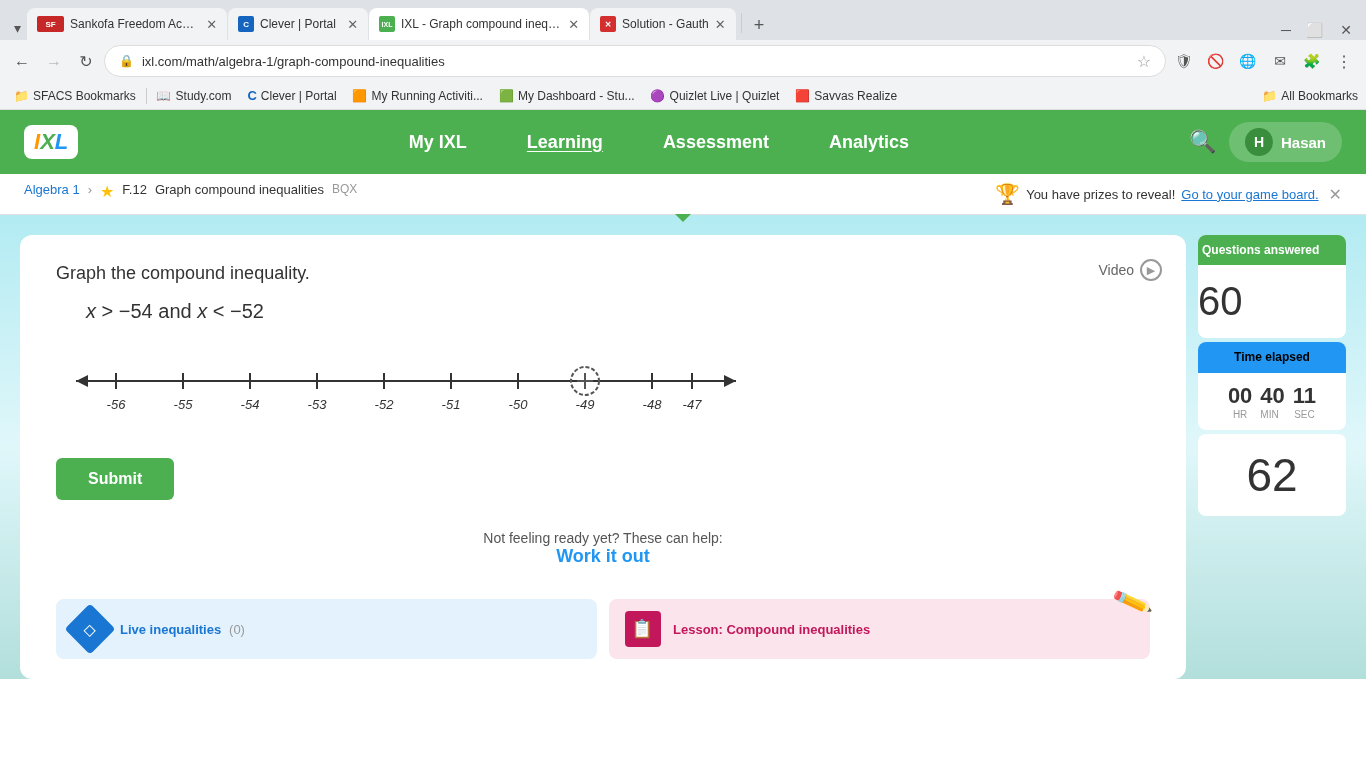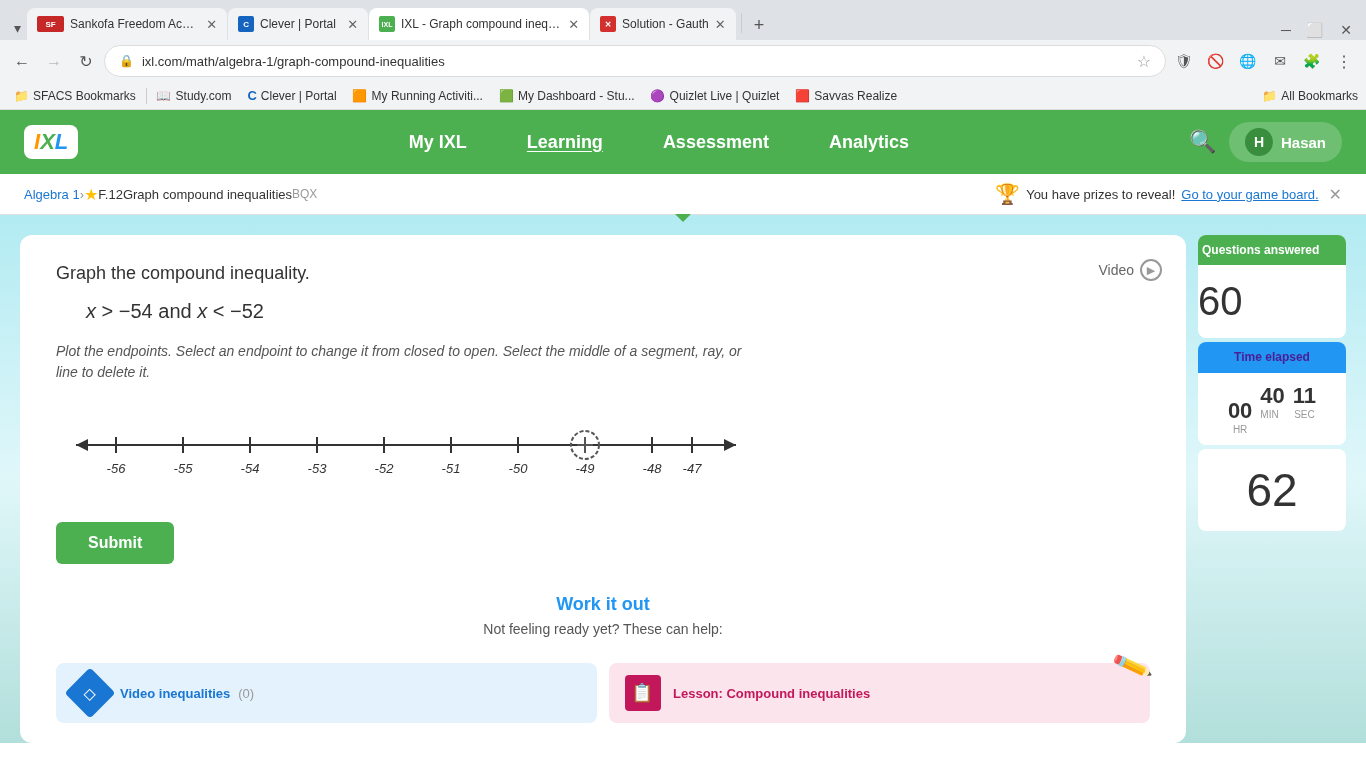--- a/index.html
+++ b/index.html
@@ -116,21 +116,21 @@
   </nav>
   <div style="display:flex;align-items:center;gap:12px;">
     <button style="background:none;border:none;color:#fff;font-size:22px;cursor:pointer;">🔍</button>
     <button style="background:rgba(255,255,255,0.2);border:none;border-radius:50px;padding:6px 16px;color:#fff;font-size:15px;font-weight:600;cursor:pointer;display:flex;align-items:center;gap:8px;">
       <div style="width:28px;height:28px;border-radius:50%;background:#388e3c;display:flex;align-items:center;justify-content:center;color:#fff;font-size:14px;font-weight:700;">H</div>
       <span>Hasan</span>
     </button>
   </div>
 </div>
 
-<div style="background:#fff;padding:8px 24px;display:flex;align-items:center;font-size:13px;border-bottom:1px solid #e0e0e0;position:relative;">
+<div style="background:#fff;padding:8px 24px;display:flex;gap:8px;font-size:13px;border-bottom:1px solid #e0e0e0;position:relative;">
   <a style="color:#1976d2;cursor:pointer;text-decoration:none;">Algebra 1</a>
   <span style="color:#999;">›</span>
   <span style="color:#ffc107;cursor:pointer;font-size:16px;">★</span>
   <span style="color:#333;">F.12</span>
   <span style="color:#333;font-weight:500;">Graph compound inequalities</span>
   <span style="color:#999;font-size:12px;">BQX</span>
 
   <div style="position:absolute;bottom:-8px;left:50%;transform:translateX(-50%);width:0;height:0;border-left:8px solid transparent;border-right:8px solid transparent;border-top:8px solid #4caf50;z-index:10;"></div>
 
   <div style="margin-left:auto;display:flex;align-items:center;gap:6px;font-size:13px;color:#333;">
@@ -153,21 +153,20 @@
 
     
     <p style="font-size:18px;color:#333;margin-bottom:16px;font-weight:400;">Graph the compound inequality.</p>
 
     
     <div style="font-size:20px;color:#333;margin-left:30px;margin-bottom:18px;">
       <em>x</em> &gt; −54 and <em>x</em> &lt; −52
     </div>
 
     
-    <p style="font-style:italic;color:#555;font-size:14px;margin-bottom:22px;line-height:1.5;max-width:700px;">Plot the endpoints. Select an endpoint to change it from closed to open. Select the middle of a segment, ray, or line to delete it.</p>
 
     
     <div style="margin-bottom:24px;position:relative;padding:10px 0;font-style:italic;">
       <svg width="700" height="70" viewBox="0 0 700 70">
 
         <line x1="20" y1="30" x2="680" y2="30" stroke="#333" stroke-width="2"></line>
 
         <polygon points="20,30 32,24 32,36" fill="#333"></polygon>
 
         <polygon points="680,30 668,24 668,36" fill="#333"></polygon>
@@ -203,32 +202,32 @@
     </div>
 
     
     <button style="background:#4caf50;color:#fff;border:none;border-radius:6px;padding:12px 32px;font-size:16px;font-weight:700;cursor:pointer;">Submit</button>
 
     
     <div style="position:absolute;right:36px;bottom:60px;font-size:28px;color:#2196f3;transform:rotate(-20deg);cursor:pointer;">✏️</div>
 
     
     <div style="text-align:center;padding:30px 0 10px;">
+      <div style="color:#555;font-size:14px;">Not feeling ready yet? These can help:</div>
       <div style="color:#2196f3;font-size:18px;font-weight:600;margin-bottom:6px;cursor:pointer;">Work it out</div>
-      <div style="color:#555;font-size:14px;">Not feeling ready yet? These can help:</div>
     </div>
 
     
     <div style="display:flex;gap:12px;margin-top:16px;">
       <div style="flex:1;background:#e3f2fd;border-radius:8px;padding:12px 16px;display:flex;align-items:center;gap:12px;cursor:pointer;">
         <div style="width:36px;height:36px;background:#1976d2;transform:rotate(45deg);border-radius:4px;flex-shrink:0;display:flex;align-items:center;justify-content:center;">
           <span style="transform:rotate(-45deg);color:#fff;font-size:16px;">◇</span>
         </div>
         <div>
-          <span style="font-size:13px;color:#1976d2;font-weight:600;">Video inequalities</span>
+          <span style="font-size:13px;color:#1976d2;font-weight:600;">Live inequalities</span>
           <span style="font-size:13px;color:#999;margin-left:4px;">(0)</span>
         </div>
       </div>
       <div style="flex:1;background:#fce4ec;border-radius:8px;padding:12px 16px;display:flex;align-items:center;gap:12px;cursor:pointer;">
         <div style="width:36px;height:36px;background:#c2185b;border-radius:4px;flex-shrink:0;display:flex;align-items:center;justify-content:center;">
           <span style="color:#fff;font-size:18px;">📋</span>
         </div>
         <span style="font-size:13px;color:#c2185b;font-weight:600;">Lesson: Compound inequalities</span>
       </div>
     </div>
@@ -237,25 +236,25 @@
   <div style="position:absolute;right:20px;top:20px;width:148px;display:flex;flex-direction:column;gap:4px;">
 
     <div style="background:#fff;border-radius:8px;overflow:hidden;text-align:left;">
       <div style="background:#4caf50;color:#fff;padding:8px 4px;font-size:12px;font-weight:700;line-height:1.2;">
         <span>Questions answered</span>
       </div>
       <div style="font-size:40px;font-weight:300;color:#333;padding:14px 0;">60</div>
     </div>
 
     <div style="background:#fff;border-radius:8px;overflow:hidden;text-align:center;">
-      <div style="background:#2196f3;color:#4c1d95;padding:8px 4px;font-size:12px;font-weight:700;line-height:1.2;">
+      <div style="background:#2196f3;color:#000000;padding:8px 4px;font-size:12px;font-weight:700;line-height:1.2;">
         <span>Time elapsed</span>
       </div>
       <div style="display:flex;justify-content:center;gap:8px;padding:10px 0;">
-        <div style="text-align:center;margin-top:15px;">
+        <div style="text-align:center;">
           <div style="font-size:22px;font-weight:600;color:#333;">00</div>
           <div style="font-size:10px;color:#999;">HR</div>
         </div>
         <div style="text-align:left;">
           <div style="font-size:22px;font-weight:600;color:#333;">40</div>
           <div style="font-size:10px;color:#999;">MIN</div>
         </div>
         <div style="text-align:center;">
           <div style="font-size:22px;font-weight:600;color:#333;">11</div>
           <div style="font-size:10px;color:#999;">SEC</div>

